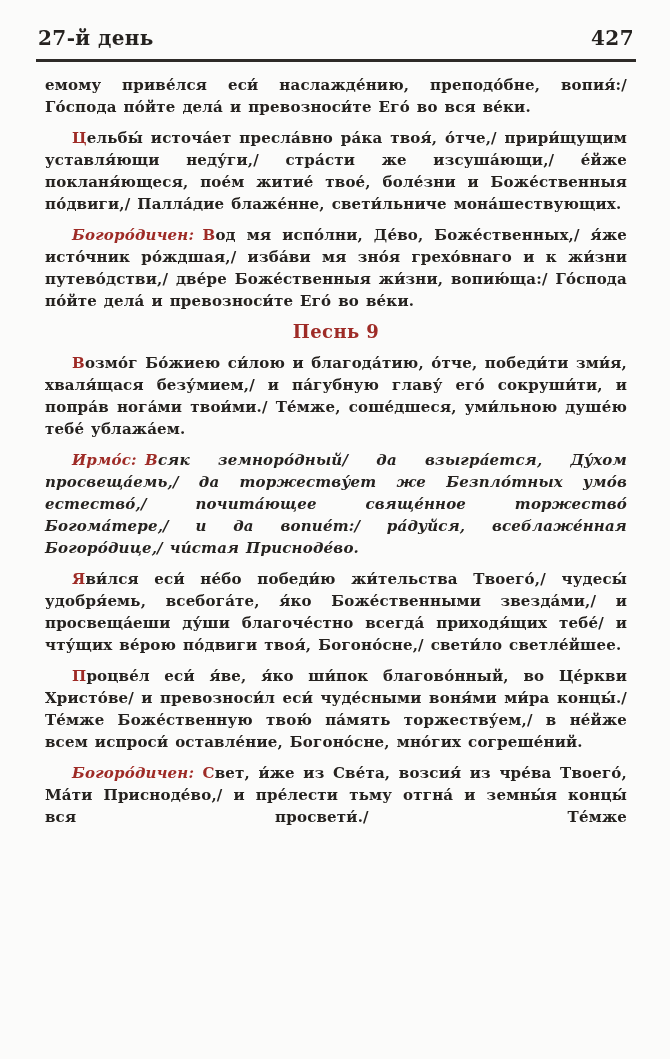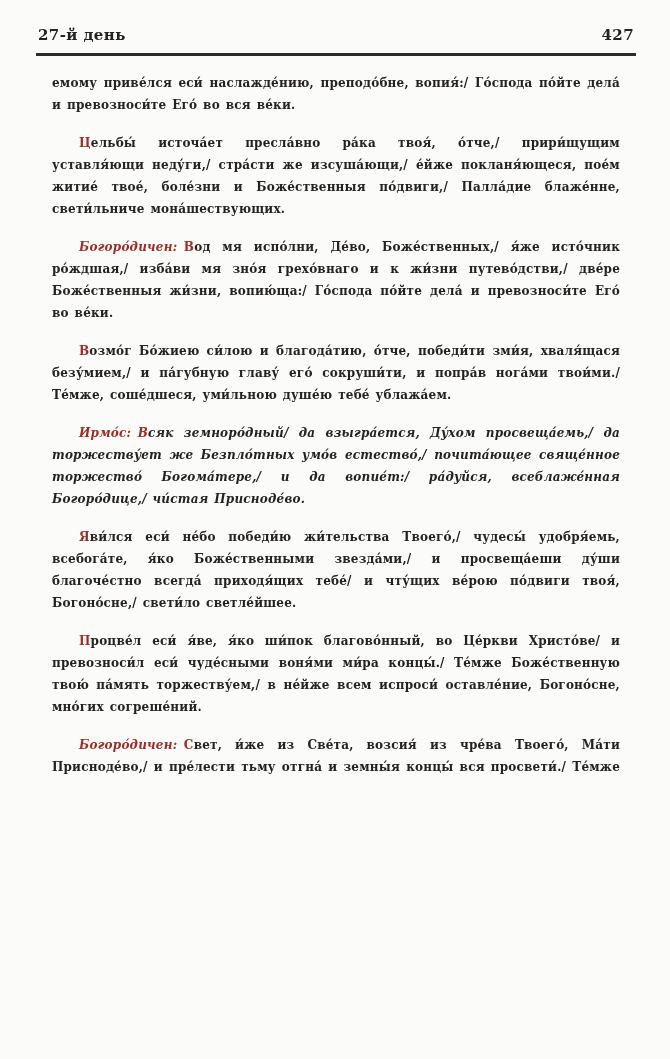--- a/index.html
+++ b/index.html
@@ -17,32 +17,32 @@
     padding: 26px 34px 0 36px;
     font-family: "DejaVu Serif", "Liberation Serif", serif;
     font-weight: 700;
     color: #25221f;
     background: #fbfbfa;
   }
   .page-header {
     display: flex;
     justify-content: space-between;
     align-items: flex-end;
-    font-size: 15px;
+    font-size: 20px;
     letter-spacing: 0.4px;
     padding: 0 2px;
   }
   .rule {
     height: 2.5px;
     background: #2e2b28;
     margin: 9px 0 12px 0;
   }
   .body-text p {
-    margin: 16px;
-    font-size: 12px;
+    margin: 9px;
+    font-size: 15px;
     line-height: 22px;
     text-align: justify;
     letter-spacing: 0.2px;
     word-spacing: 1.5px;
   }
   .ind { text-indent: 27px; }
   .red { color: #9e2b26; }
   .lbl { margin-right: 0.55em; font-style: italic; }
   .it  { font-style: italic; }
   .lastjust { text-align-last: justify; }
@@ -68,20 +68,21 @@
   <div class="rule"></div>
 
   <main class="body-text">
 
     <p><span>емому приве́лся еси́ наслажде́нию, преподо́бне, вопия́:/ Го́спода по́йте дела́ и превозноси́те Его́ во вся ве́ки.</span></p>
 
     <p class="ind"><span class="red">Ц</span><span>ельбы́ источа́ет пресла́вно ра́ка твоя́, о́тче,/ прири́щущим уставля́ющи неду́ги,/ стра́сти же изсуша́ющи,/ е́йже покланя́ющеся, пое́м житие́ твое́, боле́зни и Боже́ственныя по́двиги,/ Палла́дие блаже́нне, свети́льниче мона́шествующих.</span></p>
 
     <p class="ind"><span class="red lbl">Богоро́дичен:</span><span class="red">В</span><span>од мя испо́лни, Де́во, Боже́ственных,/ я́же исто́чник ро́ждшая,/ изба́ви мя зно́я грехо́внаго и к жи́зни путево́дстви,/ две́ре Боже́ственныя жи́зни, вопию́ща:/ Го́спода по́йте дела́ и превозноси́те Его́ во ве́ки.</span></p>
 
+    <h2 class="hymn-heading red">Песнь 9</h2>
 
     <p class="ind"><span class="red">В</span><span>озмо́г Бо́жиею си́лою и благода́тию, о́тче, победи́ти зми́я, хваля́щася безу́мием,/ и па́губную главу́ его́ сокруши́ти, и попра́в нога́ми твои́ми./ Те́мже, соше́дшеся, уми́льною душе́ю тебе́ ублажа́ем.</span></p>
 
     <p class="ind it"><span class="red lbl">Ирмо́с:</span><span class="red">В</span><span>сяк земноро́дный/ да взыгра́ется, Ду́хом просвеща́емь,/ да торжеству́ет же Безпло́тных умо́в естество́,/ почита́ющее свяще́нное торжество́ Богома́тере,/ и да вопие́т:/ ра́дуйся, всеблаже́нная Богоро́дице,/ чи́стая Присноде́во.</span></p>
 
     <p class="ind"><span class="red">Я</span><span>ви́лся еси́ не́бо победи́ю жи́тельства Твоего́,/ чудесы́ удобря́емь, всебога́те, я́ко Боже́ственными звезда́ми,/ и просвеща́еши ду́ши благоче́стно всегда́ приходя́щих тебе́/ и чту́щих ве́рою по́двиги твоя́, Богоно́сне,/ свети́ло светле́йшее.</span></p>
 
 
     <p class="ind"><span class="red">П</span><span>роцве́л еси́ я́ве, я́ко ши́пок благово́нный, во Це́ркви Христо́ве/ и превозноси́л еси́ чуде́сными воня́ми ми́ра концы́./ Те́мже Боже́ственную твою́ па́мять торжеству́ем,/ в не́йже всем испроси́ оставле́ние, Богоно́сне, мно́гих согреше́ний.</span></p>
 

